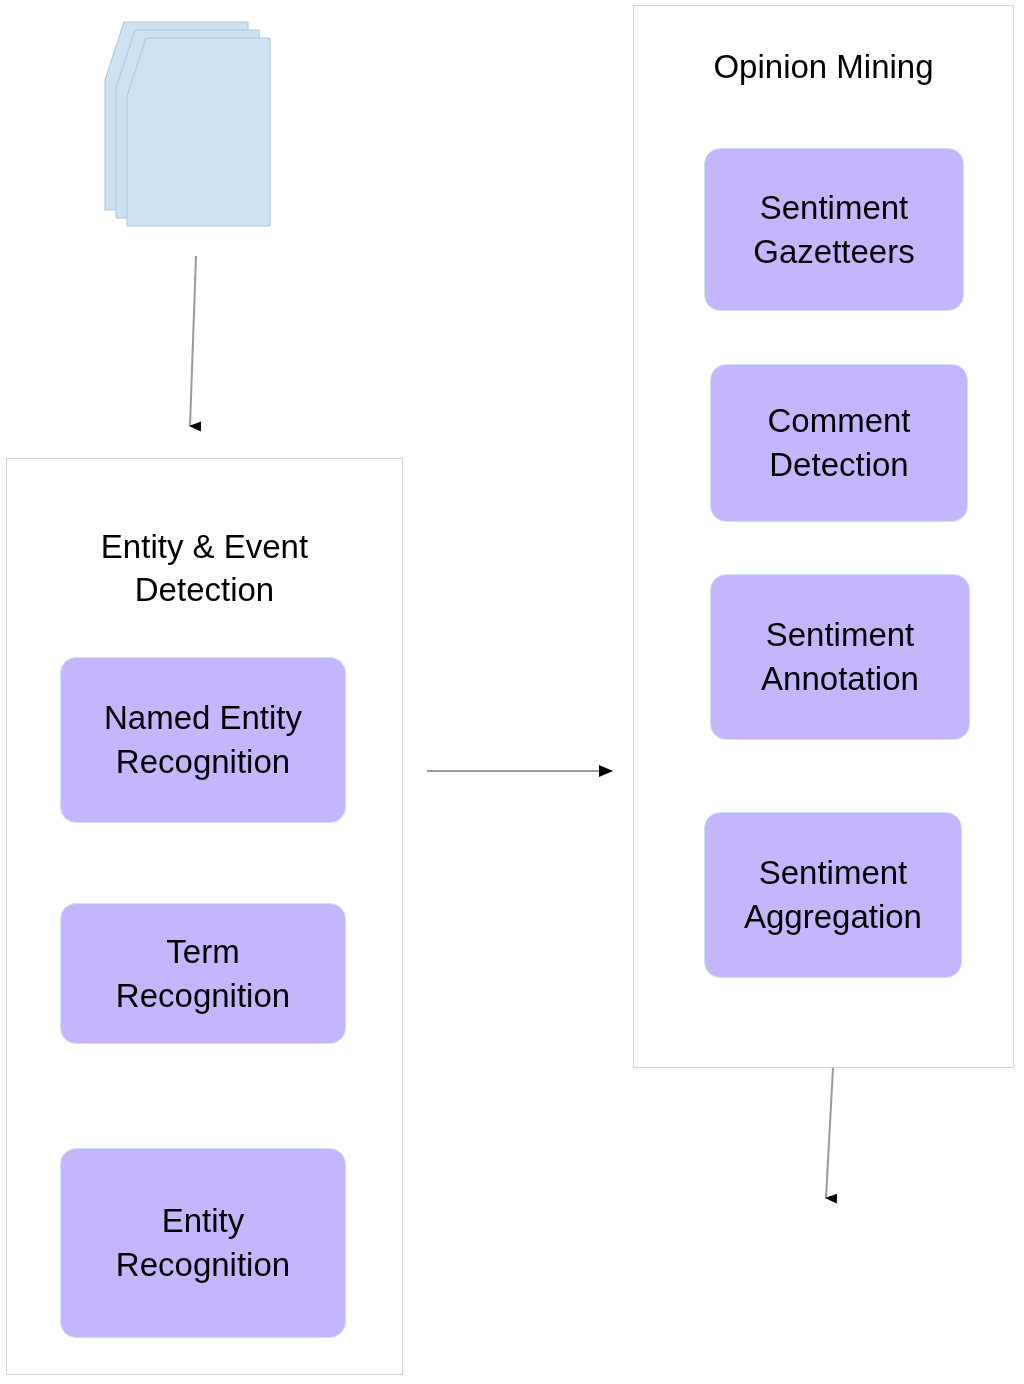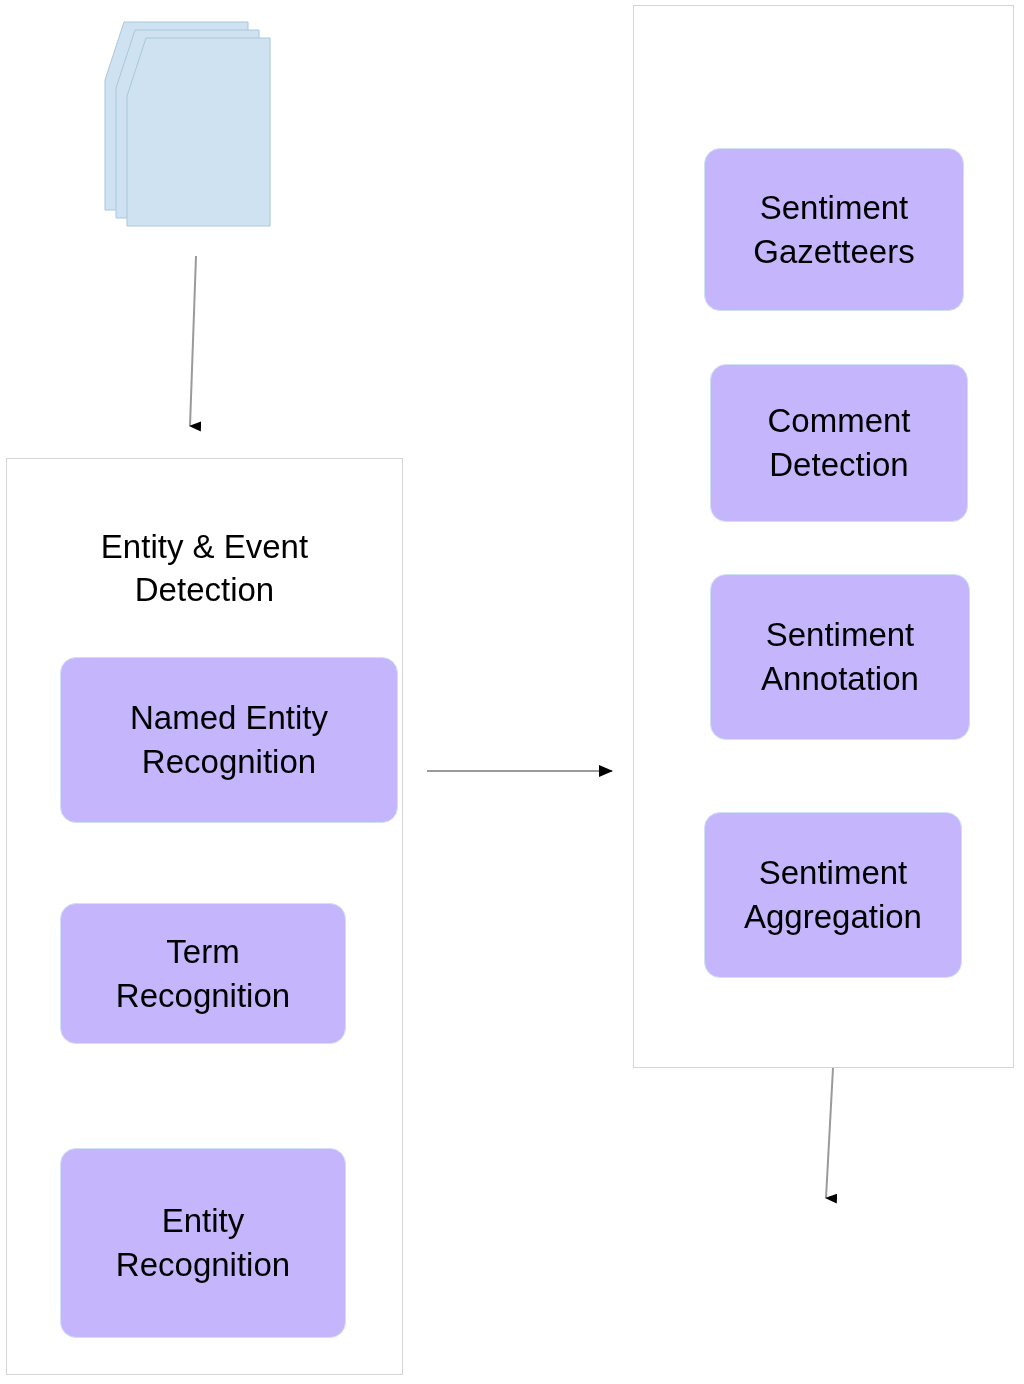--- a/index.html
+++ b/index.html
@@ -96,31 +96,32 @@
       <path d="M18,76 L37,18 L161,18 L161,206 L18,206 Z" fill="#cfe2f1" stroke="#a8c7dd" stroke-width="1"></path>
       <path d="M29,84 L48,26 L172,26 L172,214 L29,214 Z" fill="#cfe2f1" stroke="#a8c7dd" stroke-width="1"></path>
     </svg>
   </div>
 
   <div class="panel" style="left:6px; top:458px; width:397px; height:917px;"></div>
 
   <div class="panel-title" style="left:6px; top:507px; width:397px;margin-top:19px;">Entity &amp; Event
 Detection</div>
 
-  <div class="node" style="left:60px; top:657px; width:338px; height:166px;">Named Entity
+  <div class="node" style="left:60px; top:657px; width:286px; height:166px;">Named Entity
 Recognition</div>
 
   <div class="node" style="left:60px; top:903px; width:286px; height:141px;">Term
 Recognition</div>
 
   <div class="node" style="left:60px; top:1148px; width:286px; height:190px;">Entity
 Recognition</div>
 
   <div class="panel" style="left:633px; top:5px; width:381px; height:1063px;"></div>
 
+  <div class="panel-title" style="left:633px; top:46px; width:381px;">Opinion Mining</div>
 
   <div class="node" style="left:704px; top:148px; width:260px; height:163px;">Sentiment
 Gazetteers</div>
 
   <div class="node" style="left:710px; top:364px; width:258px; height:158px;">Comment
 Detection</div>
 
   <div class="node" style="left:710px; top:574px; width:260px; height:166px;">Sentiment
 Annotation</div>
 

